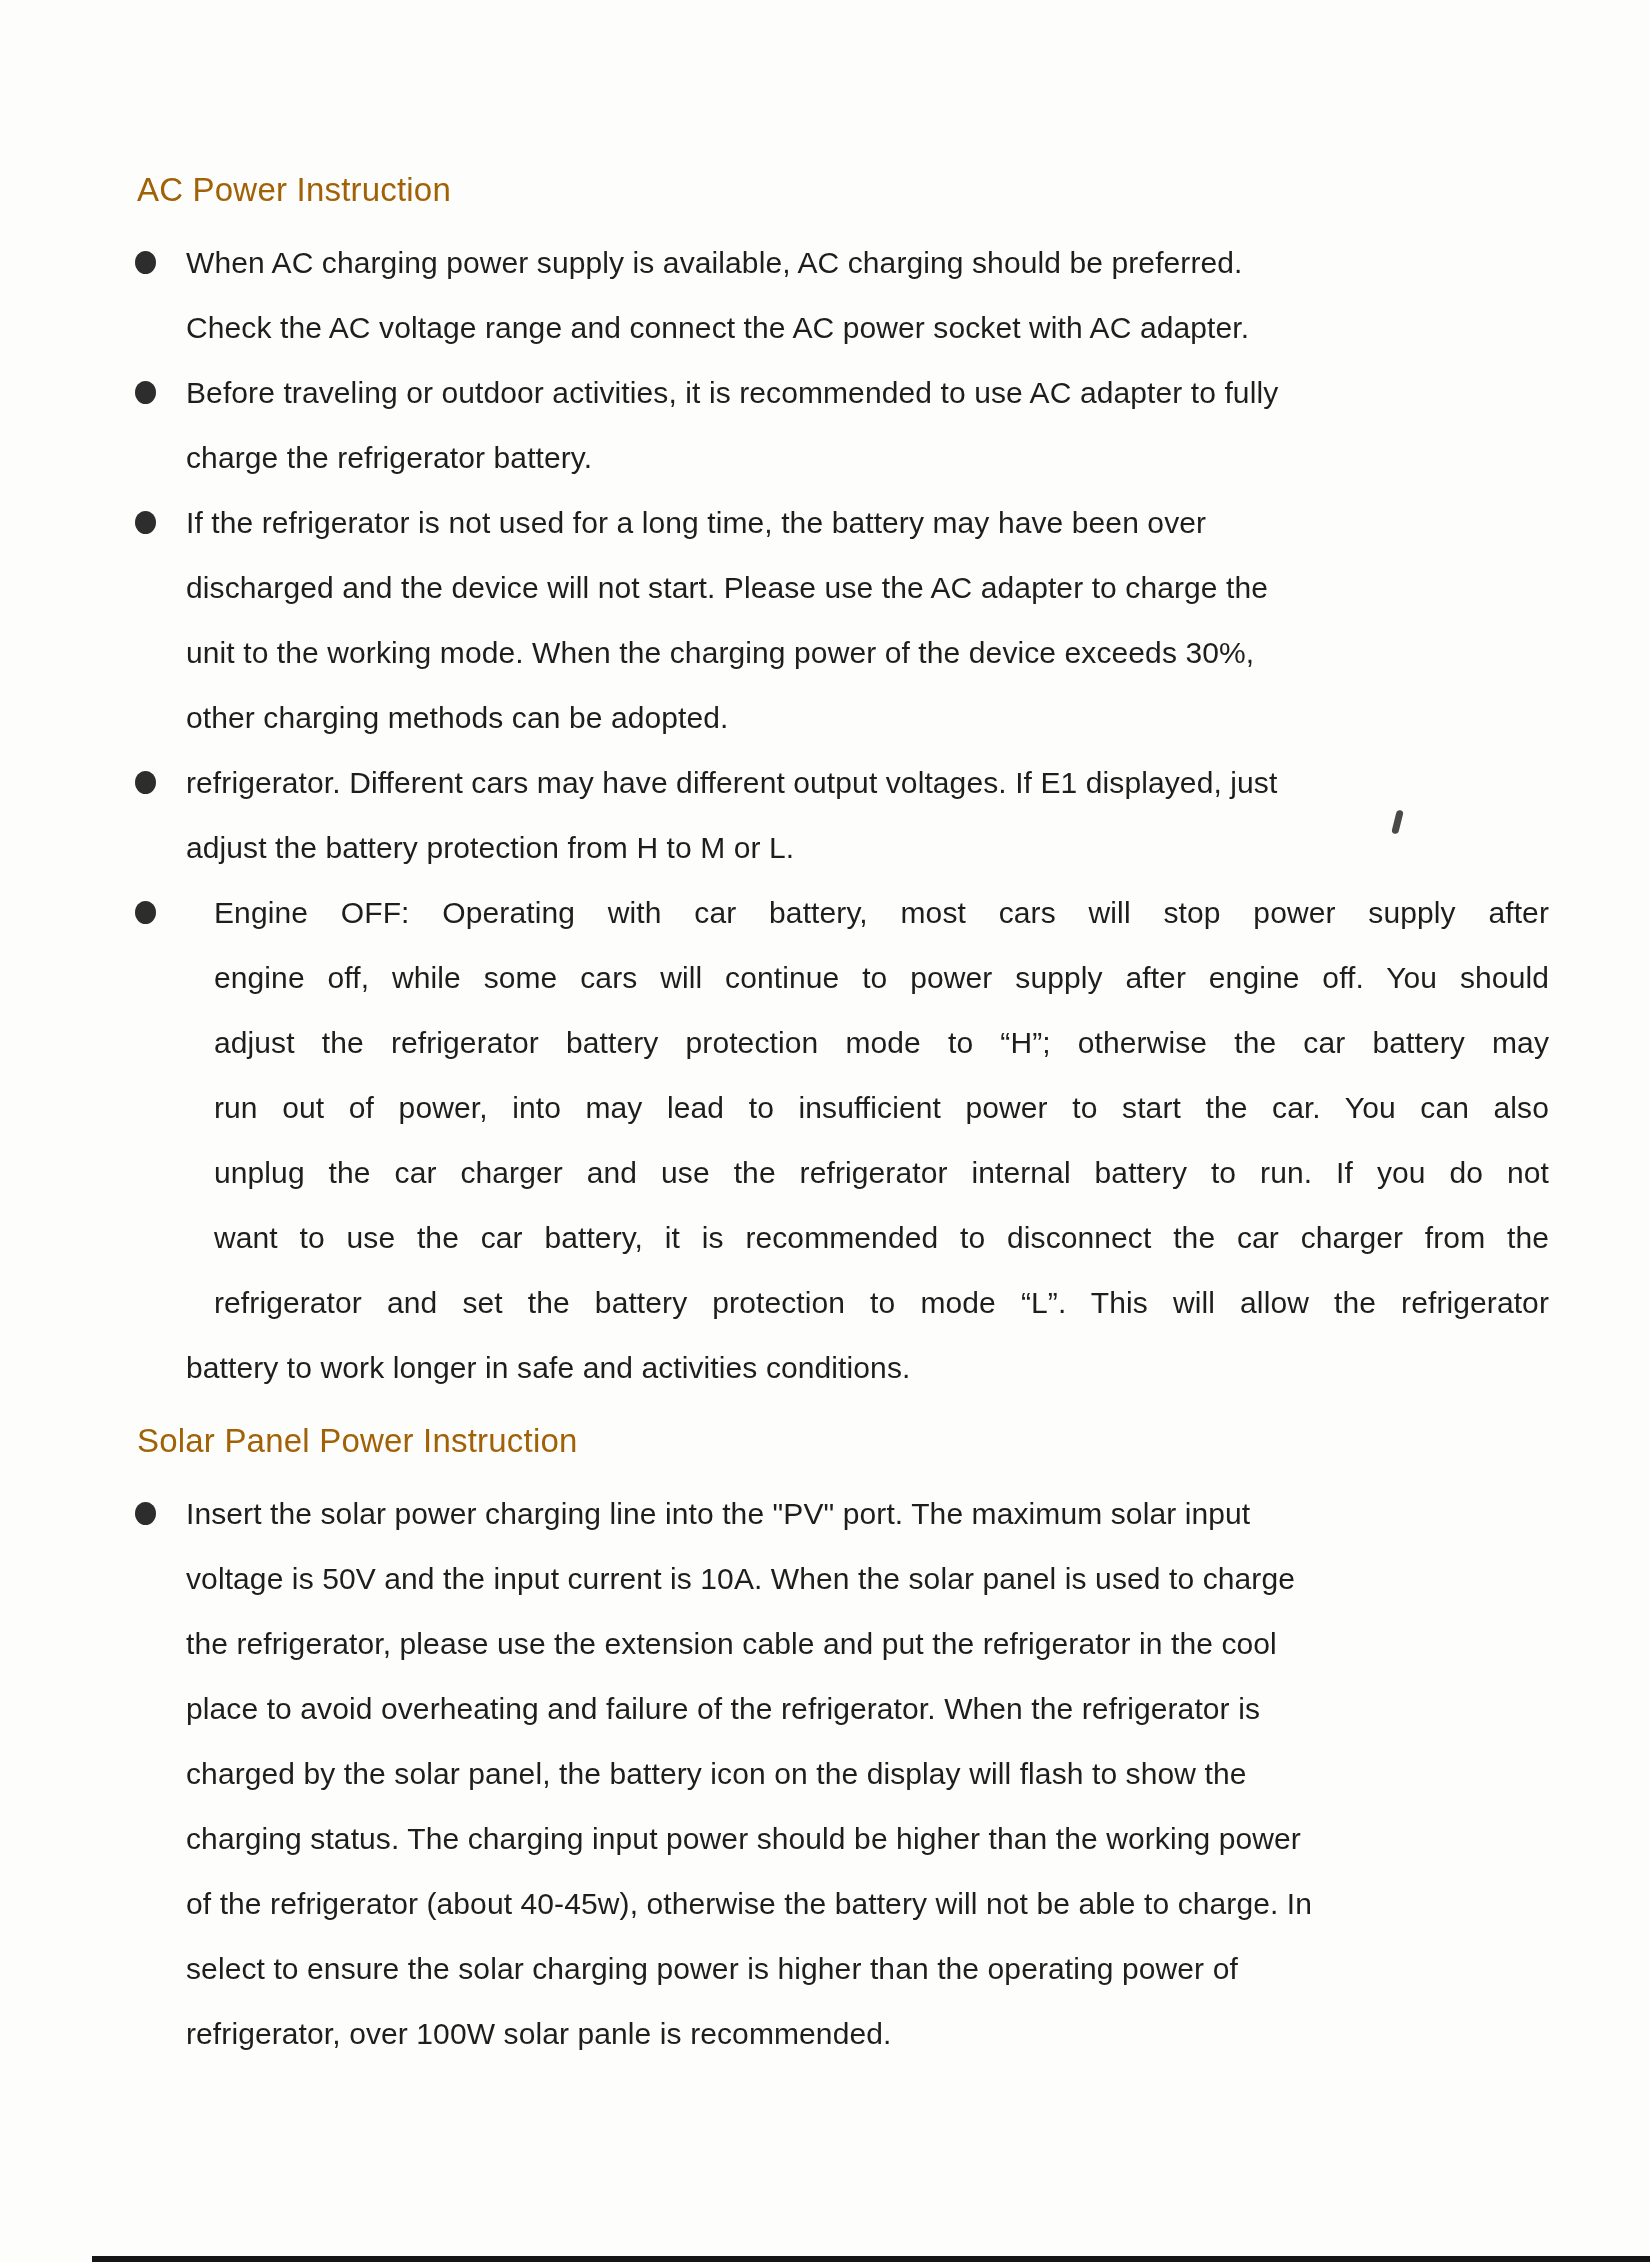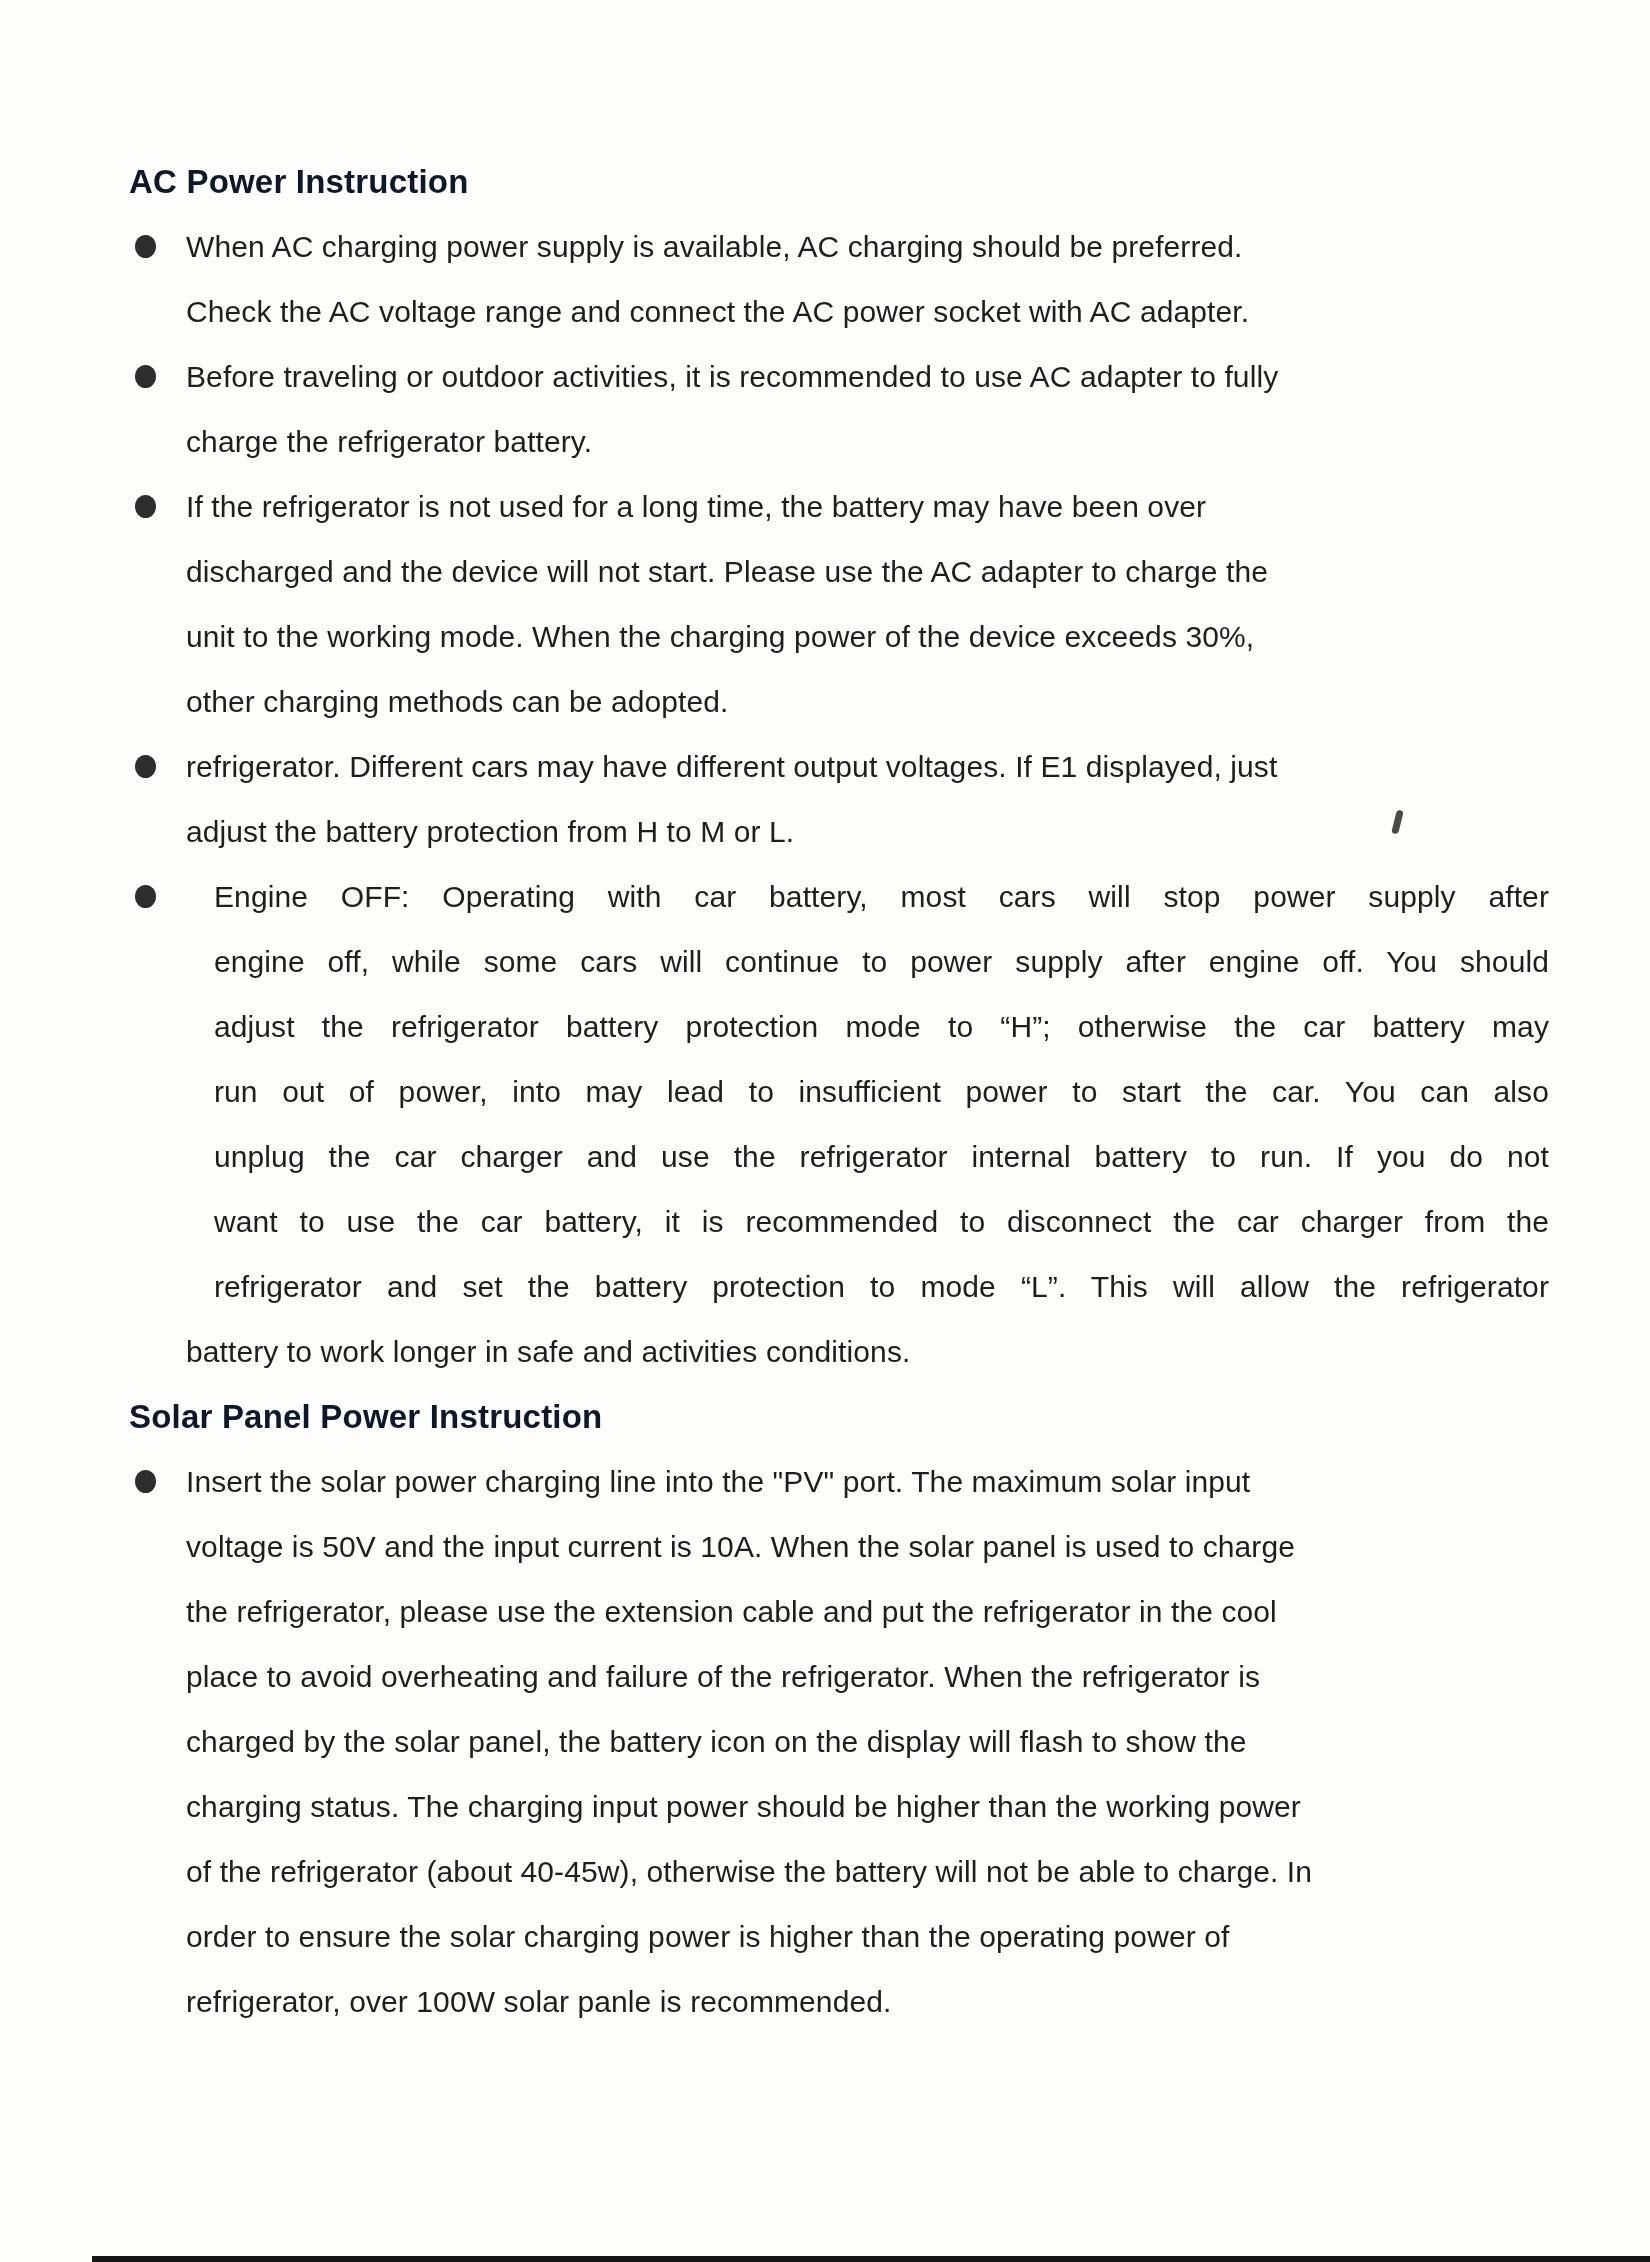--- a/index.html
+++ b/index.html
@@ -16,24 +16,24 @@
     font-family: "Liberation Sans", "DejaVu Sans", sans-serif;
     color: #1e1e1e;
   }
   .content {
     position: absolute;
     left: 129px;
     top: 149px;
     width: 1420px;
   }
   .section-heading {
-    margin: 0;
+    margin: 8px;
     font-size: 33px;
-    font-weight: 700;
-    color: #0f172a;
+    font-weight: 400;
+    color: #a16207;
     line-height: 65px;
     letter-spacing: 0.2px;
   }
   .bullet {
     position: relative;
     padding-left: 57px;
   }
   .dot {
     position: absolute;
     left: 6px;
@@ -139,21 +139,21 @@
     <div class="bullet">
       <span class="dot"></span>
       <div>
         <div class="ln">Insert the solar power charging line into the "PV" port. The maximum solar input</div>
         <div class="ln">voltage is 50V and the input current is 10A. When the solar panel is used to charge</div>
         <div class="ln">the refrigerator, please use the extension cable and put the refrigerator in the cool</div>
         <div class="ln">place to avoid overheating and failure of the refrigerator. When the refrigerator is</div>
         <div class="ln">charged by the solar panel, the battery icon on the display will flash to show the</div>
         <div class="ln">charging status. The charging input power should be higher than the working power</div>
         <div class="ln">of the refrigerator (about 40-45w), otherwise the battery will not be able to charge. In</div>
-        <div class="ln">order to ensure the solar charging power is higher than the operating power of</div>
+        <div class="ln">select to ensure the solar charging power is higher than the operating power of</div>
         <div class="ln">refrigerator, over 100W solar panle is recommended.</div>
       </div>
     </div>
 
   </div>
 
   <div class="pen-mark"></div>
   <div class="scan-edge"></div>
 </div>
 

